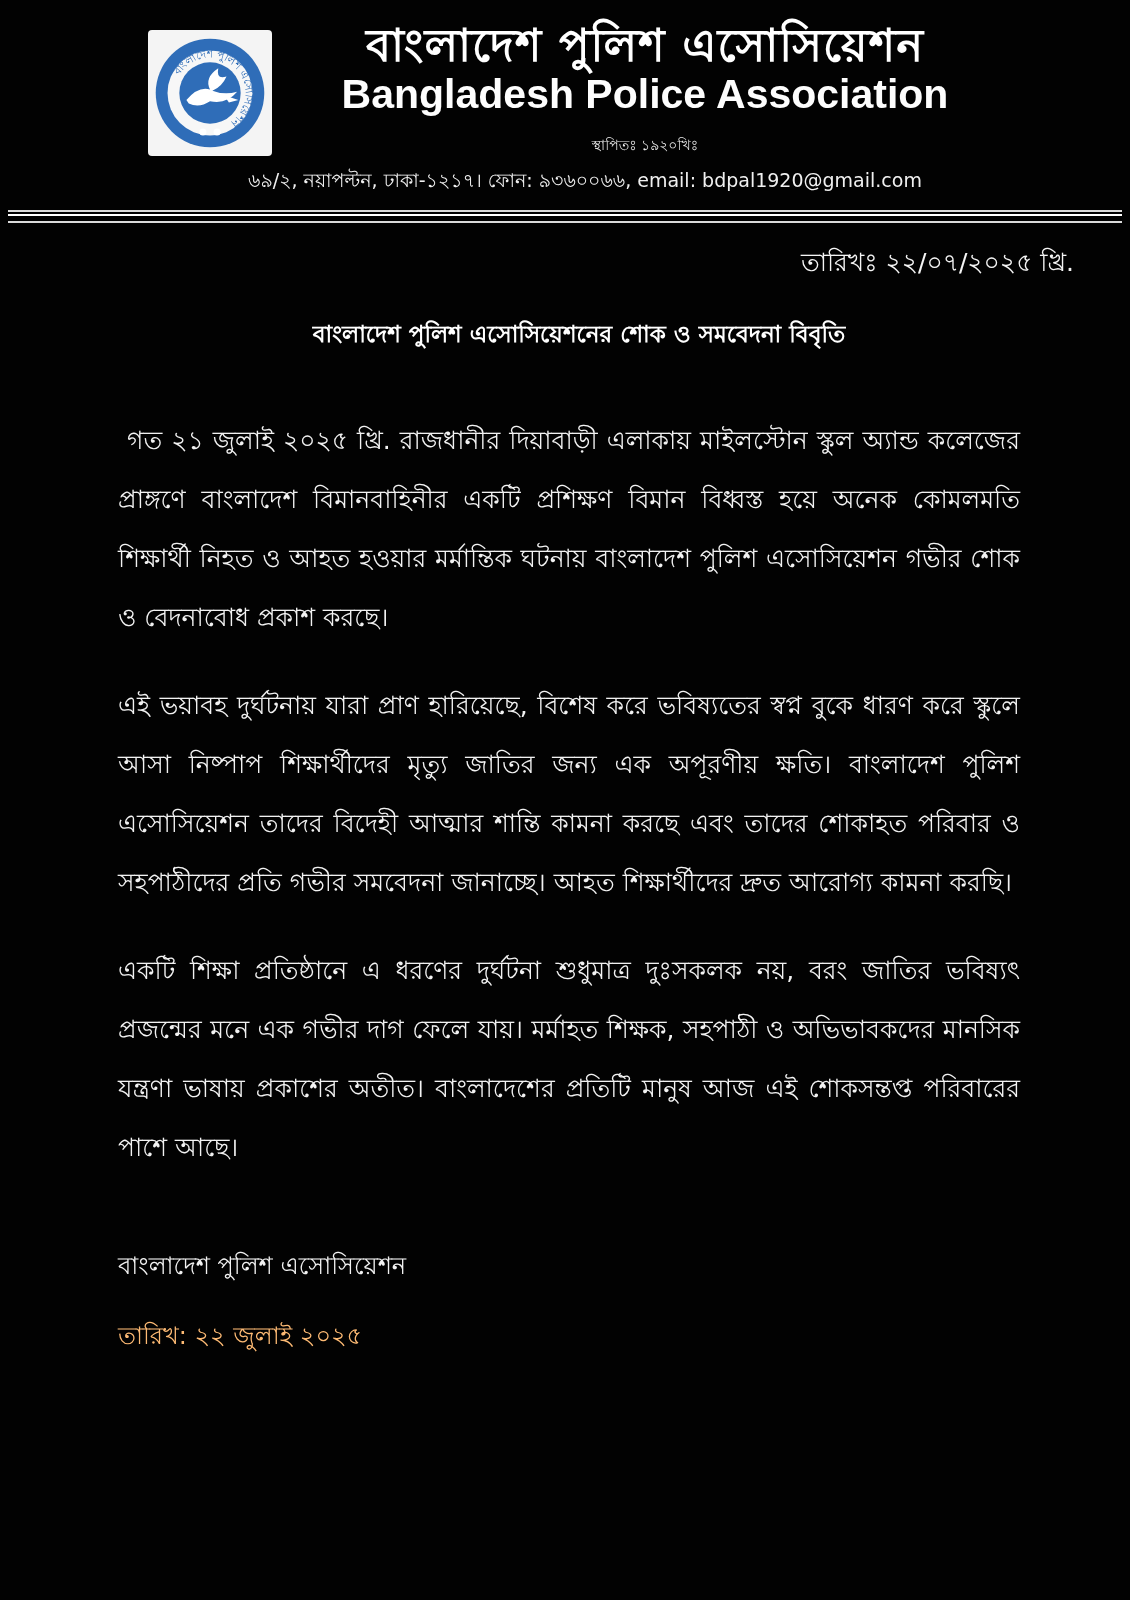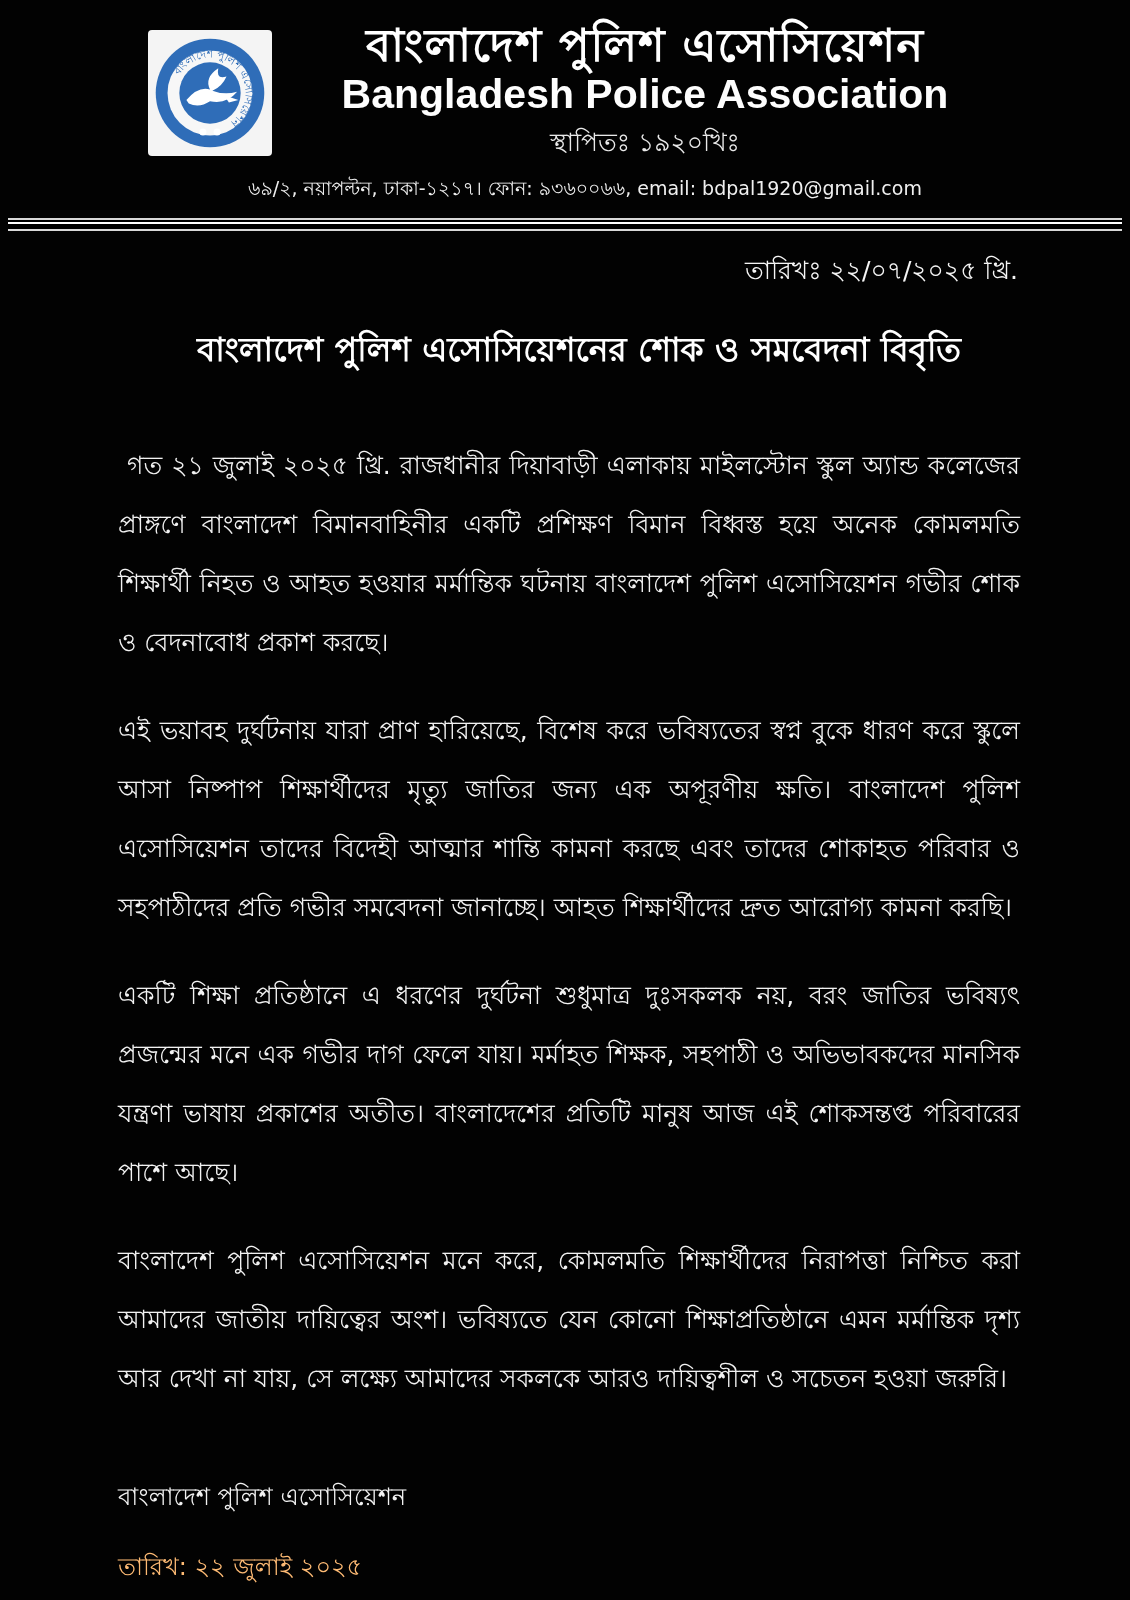--- a/index.html
+++ b/index.html
@@ -22,36 +22,36 @@
   }
   .logo-box svg { width: 118px; height: 118px; }
   .org-bn {
     margin: 0 0 0 160px; font-size: 45px; line-height: 1.15;
     font-weight: 700; color: #ffffff; letter-spacing: 1px;
   }
   .org-en {
     margin: 0 0 0 160px; font-family: Liberation Sans, sans-serif;
     font-size: 41px; line-height: 1.1; font-weight: 700; color: #fdfdfd;
   }
-  .established { margin: 6px 0 0 160px; font-size: 25px; color: #e9e9e9; }
+  .established { margin: 17px 0 0 160px; font-size: 14px; color: #e9e9e9; }
   .address { margin: 8px 0 0 40px; font-size: 19px; color: #f0f0f0; }
   
   .rule {
     margin: 12px 8px 0 8px; height: 9px; background: #000;
     border-top: 2px solid #d9d9d9; border-bottom: 2px solid #d9d9d9;
   }
   .rule-inner { height: 2px; margin-top: 2px; background: #ffffff; }
   
   .date-line {
-    margin-top: 20px; padding-right: 112px;
+    margin-top: 20px; padding-right: 56px;
     text-align: right; font-size: 25px; color: #f5f5f5;
   }
   .title {
     margin: 30px 0 0 0; text-align: center;
-    font-size: 33px; font-weight: 700; color: #ffffff; padding-left: 28px;
+    font-size: 23px; font-weight: 700; color: #ffffff; padding-left: 28px;
   }
   .body { padding: 0 110px 0 118px; }
   .para {
     margin: 0 0 29px 0; font-size: 25px; line-height: 59px;
     text-align: justify; color: #f2f2f2;
   }
   .para.first { margin-top: 56px; text-indent: 9px; }
   .signature { margin: 70px 0 0 0; font-size: 24px; color: #f2f2f2; }
   .sig-date { margin: 30px 0 0 0; font-size: 24px; color: #fdba74; }
 </style>
@@ -90,19 +90,18 @@
   </div>
 
   <div class="date-line">তারিখঃ ২২/০৭/২০২৫ খ্রি.</div>
 
   <h3 class="title">বাংলাদেশ পুলিশ এসোসিয়েশনের শোক ও সমবেদনা বিবৃতি</h3>
 
   <div class="body">
     <p class="para first">গত ২১ জুলাই ২০২৫ খ্রি. রাজধানীর দিয়াবাড়ী এলাকায় মাইলস্টোন স্কুল অ্যান্ড কলেজের প্রাঙ্গণে বাংলাদেশ বিমানবাহিনীর একটি প্রশিক্ষণ বিমান বিধ্বস্ত হয়ে অনেক কোমলমতি শিক্ষার্থী নিহত ও আহত হওয়ার মর্মান্তিক ঘটনায় বাংলাদেশ পুলিশ এসোসিয়েশন গভীর শোক ও বেদনাবোধ প্রকাশ করছে।</p>
     <p class="para">এই ভয়াবহ দুর্ঘটনায় যারা প্রাণ হারিয়েছে, বিশেষ করে ভবিষ্যতের স্বপ্ন বুকে ধারণ করে স্কুলে আসা নিষ্পাপ শিক্ষার্থীদের মৃত্যু জাতির জন্য এক অপূরণীয় ক্ষতি। বাংলাদেশ পুলিশ এসোসিয়েশন তাদের বিদেহী আত্মার শান্তি কামনা করছে এবং তাদের শোকাহত পরিবার ও সহপাঠীদের প্রতি গভীর সমবেদনা জানাচ্ছে। আহত শিক্ষার্থীদের দ্রুত আরোগ্য কামনা করছি।</p>
     <p class="para">একটি শিক্ষা প্রতিষ্ঠানে এ ধরণের দুর্ঘটনা শুধুমাত্র দুঃসকলক নয়, বরং জাতির ভবিষ্যৎ প্রজন্মের মনে এক গভীর দাগ ফেলে যায়। মর্মাহত শিক্ষক, সহপাঠী ও অভিভাবকদের মানসিক যন্ত্রণা ভাষায় প্রকাশের অতীত। বাংলাদেশের প্রতিটি মানুষ আজ এই শোকসন্তপ্ত পরিবারের পাশে আছে।</p>
-    <p class="para">বাংলাদেশ পুলিশ এসোসিয়েশন মনে করে, কোমলমতি শিক্ষার্থীদের নিরাপত্তা নিশ্চিত করা আমাদের জাতীয় দায়িত্বের অংশ। ভবিষ্যতে যেন কোনো শিক্ষাপ্রতিষ্ঠানে এমন মর্মান্তিক দৃশ্য আর দেখা না যায়, সে লক্ষ্যে আমাদের সকলকে আরও দায়িত্বশীল ও সচেতন হওয়া জরুরি।</p>
 
     <div class="signature">বাংলাদেশ পুলিশ এসোসিয়েশন</div>
     <div class="sig-date">তারিখ: ২২ জুলাই ২০২৫</div>
   </div>
 
 </div>
 
 </body></html>

